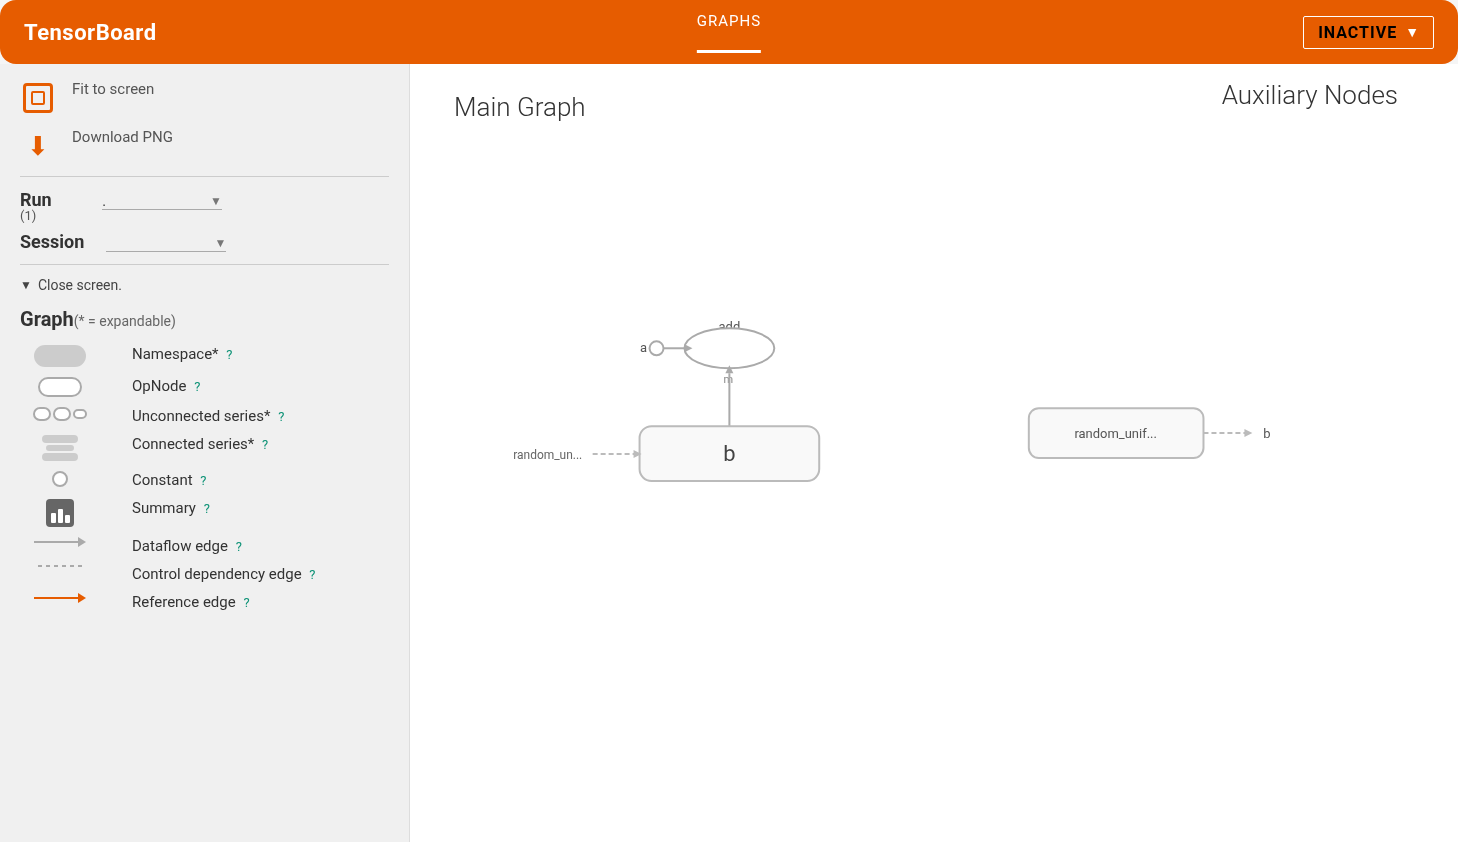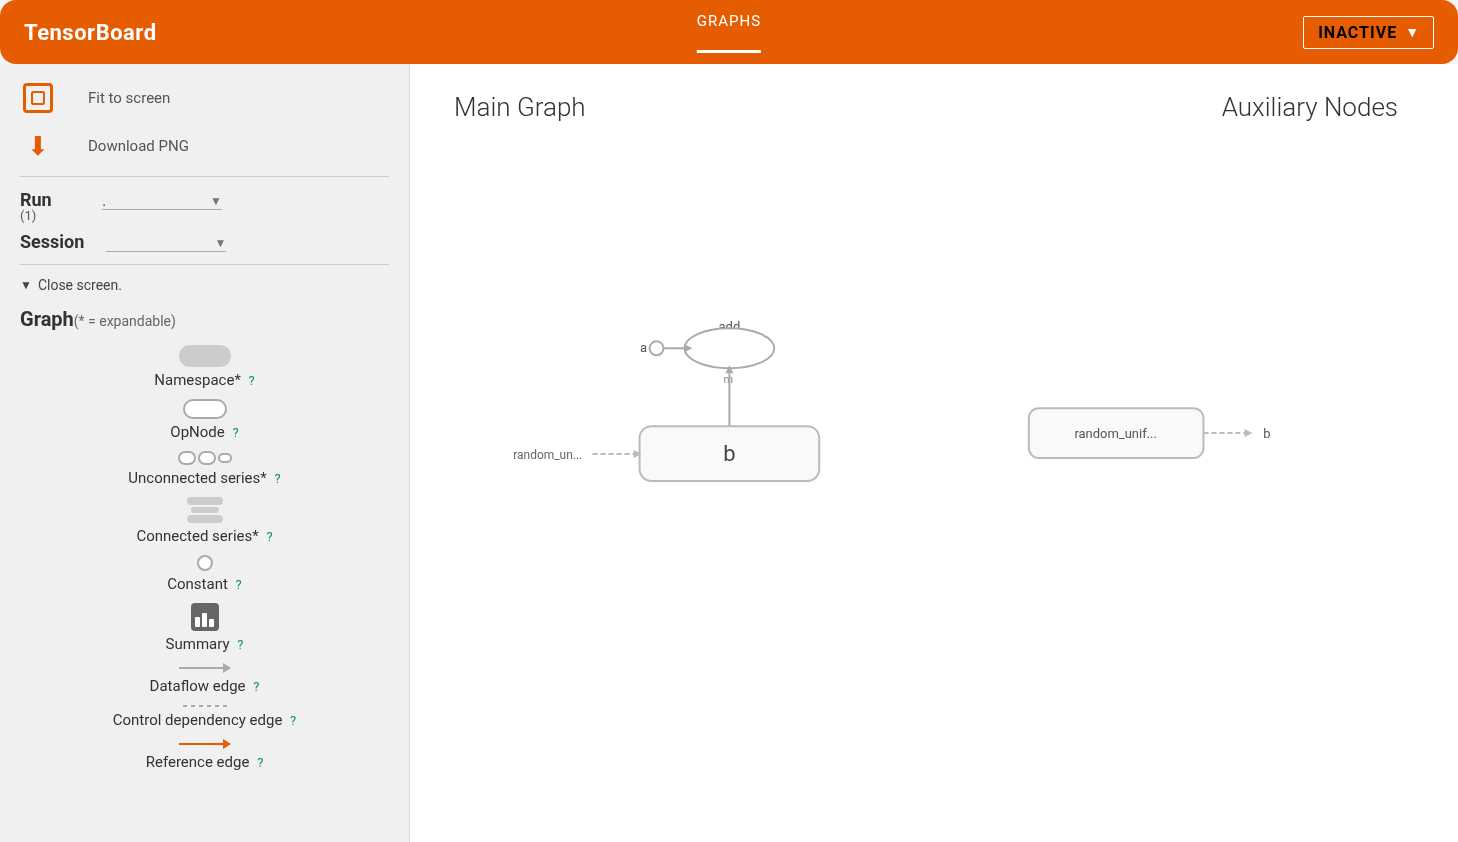--- a/index.html
+++ b/index.html
@@ -73,22 +73,22 @@
       width: 410px;
       background: #f0f0f0;
       border-right: 1px solid #ddd;
       padding: 16px 20px;
       overflow-y: auto;
       flex-shrink: 0;
     }
 
     .sidebar-action {
       display: flex;
-      align-items: center;
-      gap: 32px;
+      align-items: flex-start;
+      gap: 16px;
       margin-bottom: 12px;
       cursor: pointer;
     }
     .sidebar-action-icon {
       width: 36px;
       height: 36px;
       display: flex;
       align-items: center;
       justify-content: center;
     }
@@ -182,24 +182,23 @@
       font-weight: bold;
       color: #333;
     }
     .legend-subtitle {
       font-size: 14px;
       color: #666;
     }
 
     .legend-item {
       display: flex;
-      align-items: center;
-      gap: 4px;
+      align-items: flex-start;
+      gap: 32px;
       margin-bottom: 10px;
-      flex-direction: column;
     }
     .legend-icon-cell {
       width: 80px;
       display: flex;
       align-items: center;
       justify-content: center;
       flex-shrink: 0;
     }
     .legend-label {
       font-size: 15px;
@@ -341,21 +340,21 @@
     #main-graph-label {
       position: absolute;
       top: 28px;
       left: 44px;
       font-size: 26px;
       color: #333;
       font-weight: 300;
     }
     #aux-nodes-label {
       position: absolute;
-      top: 28px;
+      top: 16px;
       right: 60px;
       font-size: 26px;
       color: #333;
       font-weight: 300;
     }
 
     
     #graph-svg-container {
       position: absolute;
       top: 80px;

